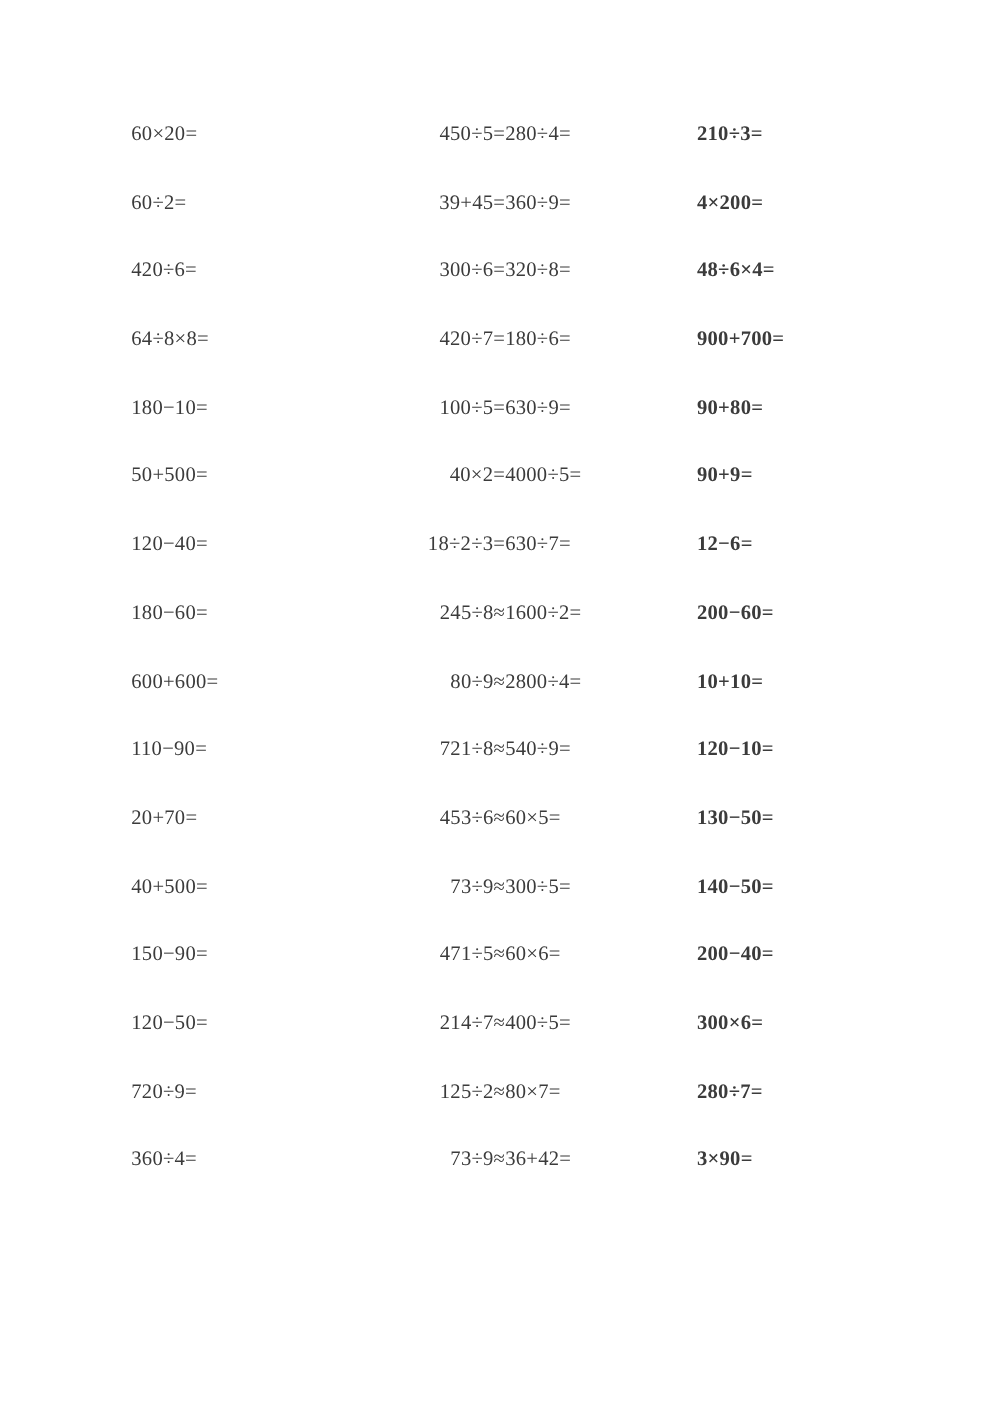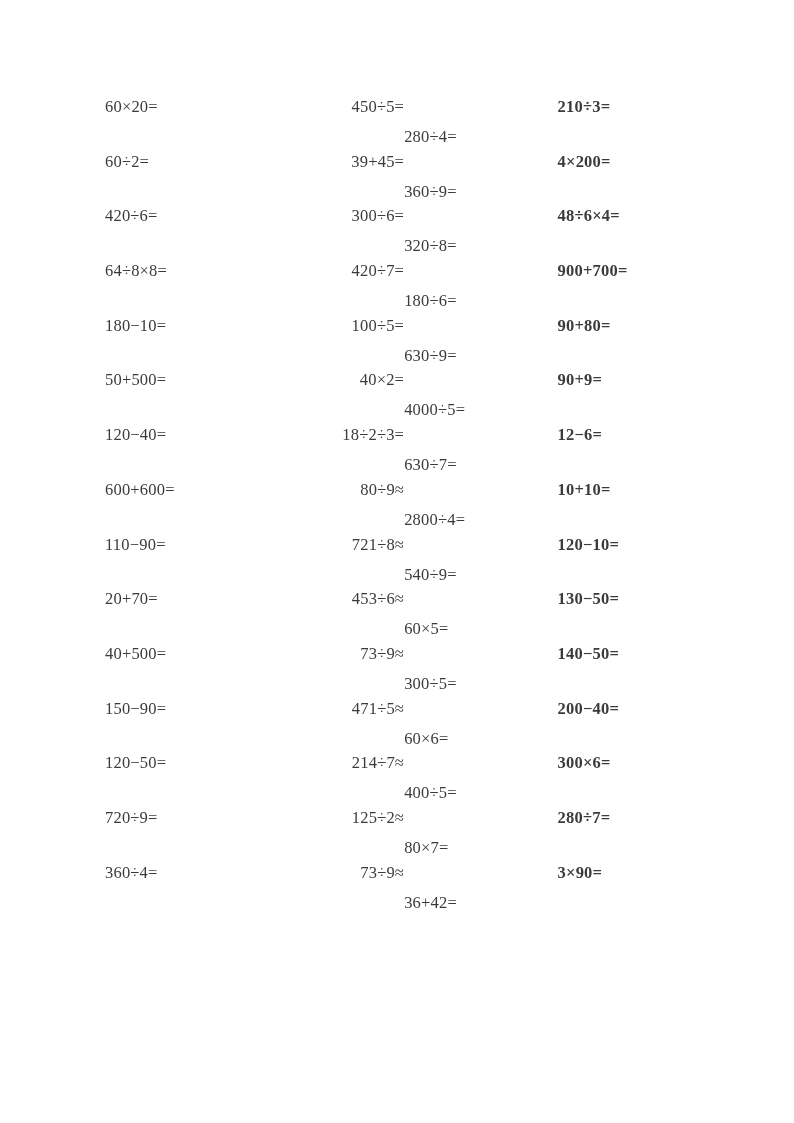--- a/index.html
+++ b/index.html
@@ -36,21 +36,21 @@
   }
   .prob-cell {
     font-size: 16.5px;
     line-height: 1.05;
     letter-spacing: 0.2px;
     white-space: nowrap;
     color: #3b3b3b;
   }
   .prob-cell.c0 { width: 167px; }
   .prob-cell.c1 { width: 178px; text-align: right; }
-  .prob-cell.c2 { width: 177px; margin-top: 30px; }
+  .prob-cell.c2 { width: 177px; }
   .prob-cell.c3 { width: 170px; font-weight: bold; }
 </style>
 </head>
 <body>
 
 <div class="page">
   <div class="worksheet" id="worksheet-grid">
       <div class="prob-row">
         <div class="prob-cell c0">60×20=</div>
         <div class="prob-cell c1">450÷5=</div>
@@ -85,20 +85,26 @@
         <div class="prob-cell c0">50+500=</div>
         <div class="prob-cell c1">40×2=</div>
         <div class="prob-cell c2">4000÷5=</div>
         <div class="prob-cell c3">90+9=</div>
       </div>
       <div class="prob-row">
         <div class="prob-cell c0">120−40=</div>
         <div class="prob-cell c1">18÷2÷3=</div>
         <div class="prob-cell c2">630÷7=</div>
         <div class="prob-cell c3">12−6=</div>
+      </div>
+      <div class="prob-row">
+        <div class="prob-cell c0">180−60=</div>
+        <div class="prob-cell c1">245÷8≈</div>
+        <div class="prob-cell c2">1600÷2=</div>
+        <div class="prob-cell c3">200−60=</div>
       </div>
       <div class="prob-row">
         <div class="prob-cell c0">600+600=</div>
         <div class="prob-cell c1">80÷9≈</div>
         <div class="prob-cell c2">2800÷4=</div>
         <div class="prob-cell c3">10+10=</div>
       </div>
       <div class="prob-row">
         <div class="prob-cell c0">110−90=</div>
         <div class="prob-cell c1">721÷8≈</div>

